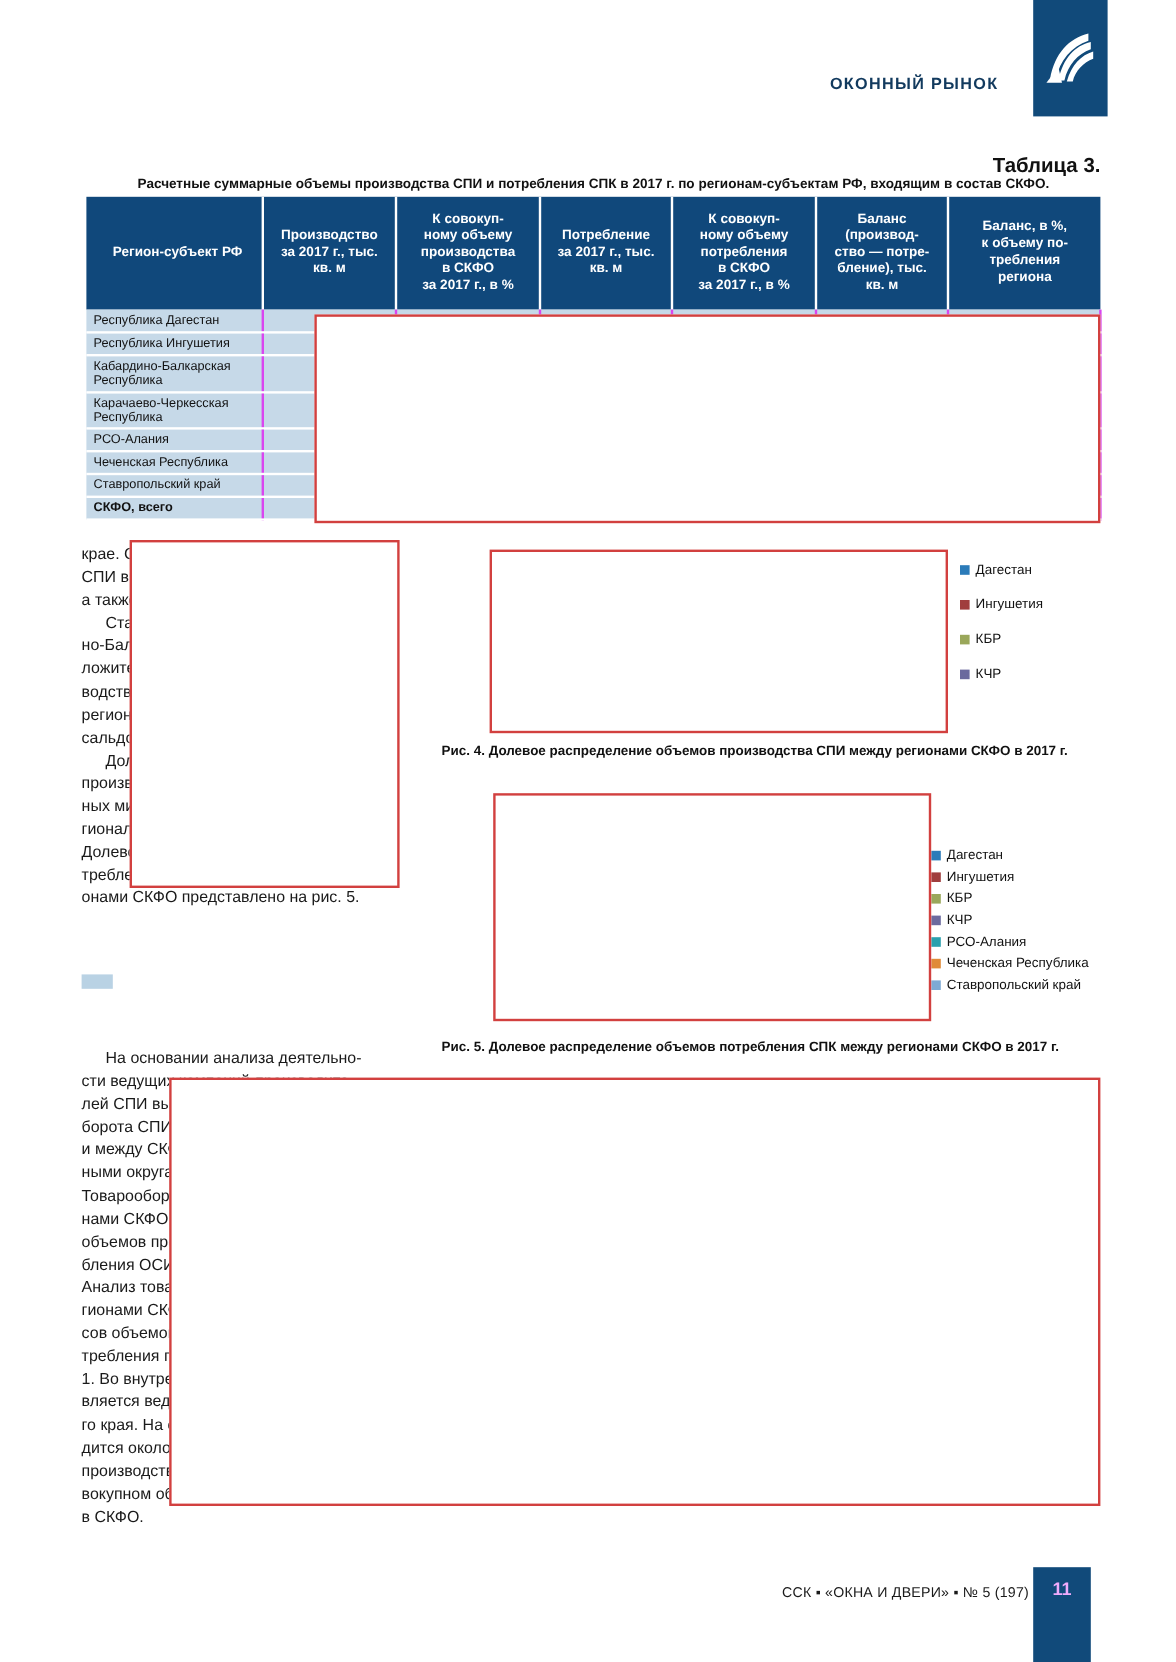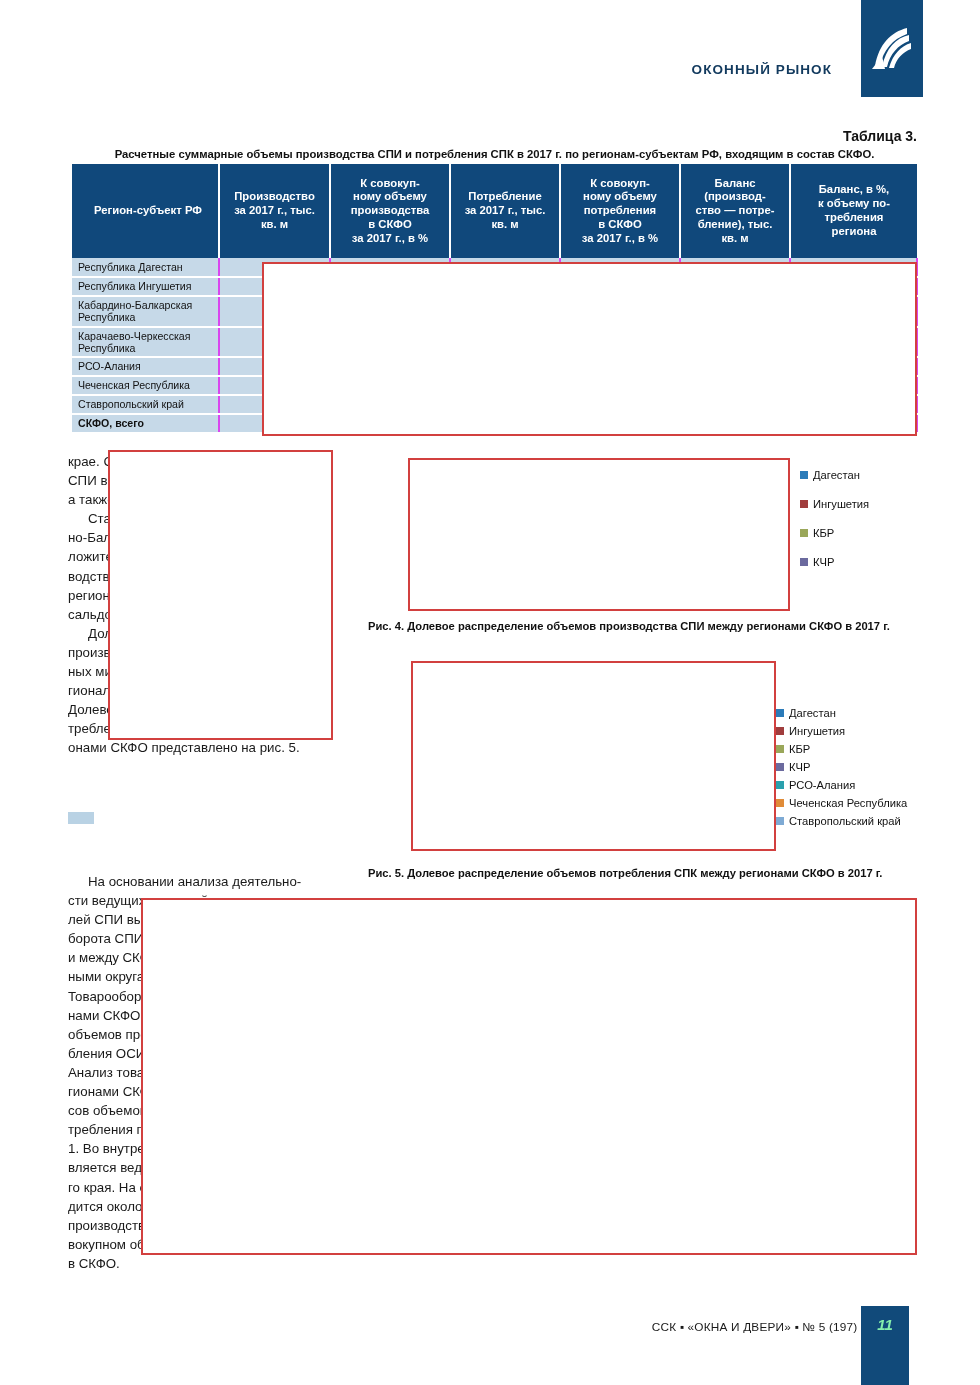--- a/index.html
+++ b/index.html
@@ -24,21 +24,21 @@
   }
   #header-logo {
     position: absolute; left: 861px; top: 0px; width: 62px; height: 97px;
     background: #114a7a;
   }
   #header-logo svg { position:absolute; left:8px; top:26px; }
 
   
   #table-number {
     position: absolute; right: 63px; top: 128px;
-    font-size: 14px; font-weight: bold; color: #111;
+    font-size: 17px; font-weight: bold; color: #111;
   }
   #table-caption {
     position: absolute; left: 72px; top: 148px; width: 845px;
     text-align: center;
     font-size: 11.3px; font-weight: bold; color: #111;
     white-space: nowrap;
   }
   #data-table {
     position: absolute; left: 72px; top: 164px; width: 845px;
     border-collapse: collapse;
@@ -138,22 +138,22 @@
 
   
   #footer-text {
     position: absolute; right: 92px; top: 1320px;
     font-size: 11.8px; letter-spacing: .2px; color: #1a1a1a;
     white-space: nowrap;
   }
   #footer-page {
     position: absolute; left: 861px; top: 1306px;
     width: 48px; height: 79px; background: #114a7a;
-    color: #86efac; font-size: 15px; font-weight: bold;
-    text-align: center; padding-top: 10px; font-style: italic;
+    color: #f0abfc; font-size: 15px; font-weight: bold;
+    text-align: center; padding-top: 10px;
   }
 </style>
 </head>
 <body>
 
 <div id="page-header">
   <div id="header-label">ОКОННЫЙ РЫНОК</div>
   <div id="header-logo">
     <span>
       <svg width="44" height="46" viewBox="0 0 44 46">

